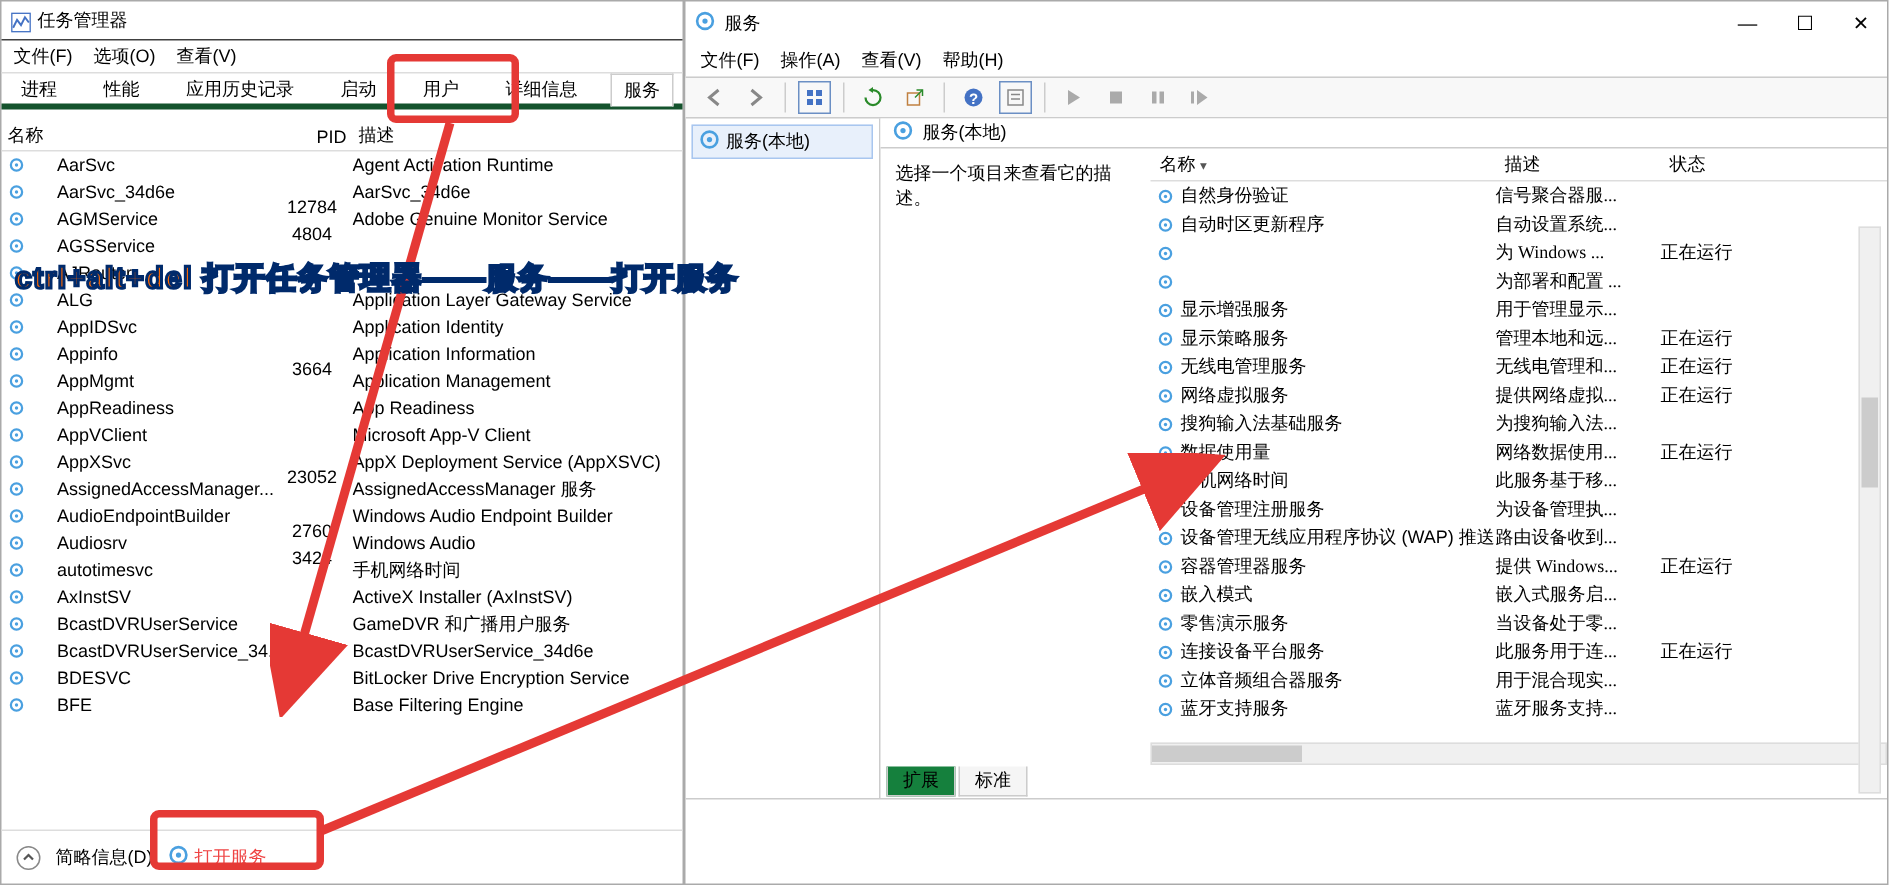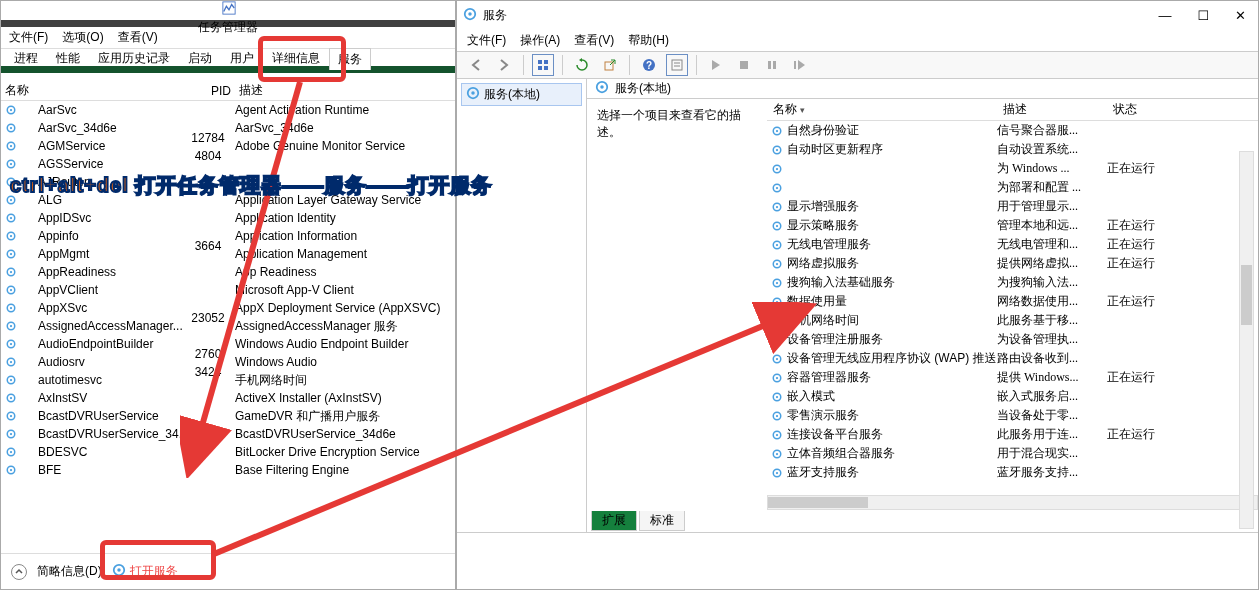--- a/index.html
+++ b/index.html
@@ -3,26 +3,26 @@
 <meta charset="utf-8">
 <style>
 * { box-sizing: border-box; margin: 0; padding: 0; font-family: "Microsoft YaHei", "Segoe UI", sans-serif; }
 body { width: 1259px; height: 590px; background: #fff; font-size: 12px; overflow: hidden; position: relative; }
 
 
 .taskmgr { position:absolute; left:0; top:0; width:456px; height:590px; border:1px solid #aaa; background:#fff; }
 .services { position:absolute; left:456px; top:0; width:803px; height:590px; border:1px solid #aaa; background:#fff; }
 
 
-.titlebar { height:26px; display:flex; align-items:center; padding:0 6px; gap:6px; border-bottom:7px solid #404040;flex-direction:column; }
+.titlebar { height:26px; display:flex; align-items:center; padding:0 6px; gap:6px; border-bottom:1px solid #404040; }
 .titlebar svg { width:14px; height:14px; }
 .titlebar .title { font-size:12px; }
 .menubar { height:22px; display:flex; align-items:center; gap:14px; padding:0 8px; border-bottom:1px solid #ddd; }
 .menubar span { font-size:12px; }
-.tabs { height:24px; display:flex; align-items:center; border-bottom:7px solid #14532d; padding:0 4px; gap:0; }
+.tabs { height:24px; display:flex; align-items:center; border-bottom:4px solid #14532d; padding:0 4px; gap:13px; }
 .tab { padding:2px 8px; border:1px solid transparent; border-bottom:none; font-size:12px; }
 .tab.active { border-color:#ccc; background:#fff; position:relative; top:1px; }
 .col-headers { height:20px; display:flex; align-items:center; border-bottom:1px solid #ddd; margin-top:8px; }
 .col-headers div { font-size:12px; padding:0 4px; }
 .col-name { width:190px; }
 .col-pid { width:44px; text-align:right; padding-right:10px; }
 .col-desc { flex:1; }
 .svc-list { overflow:hidden; height:430px; }
 .svc-row { display:flex; align-items:center; height:18px; padding-left:4px; }
 .svc-row .svc-name { width:186px; overflow:hidden; white-space:nowrap; text-overflow:ellipsis; display:flex; align-items:center; gap:21px; }

